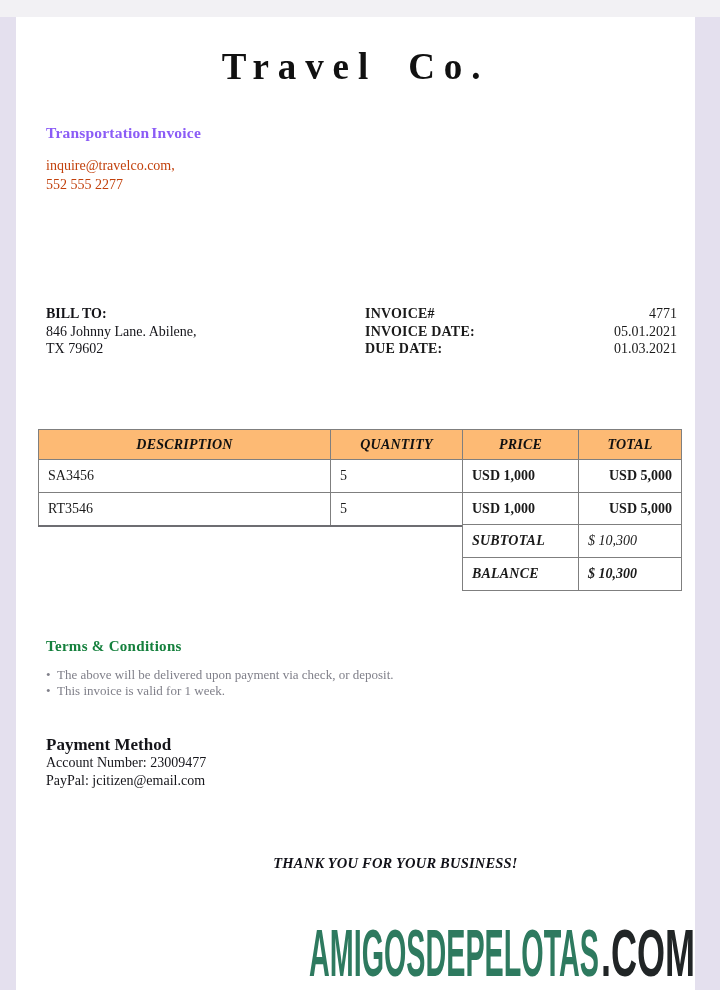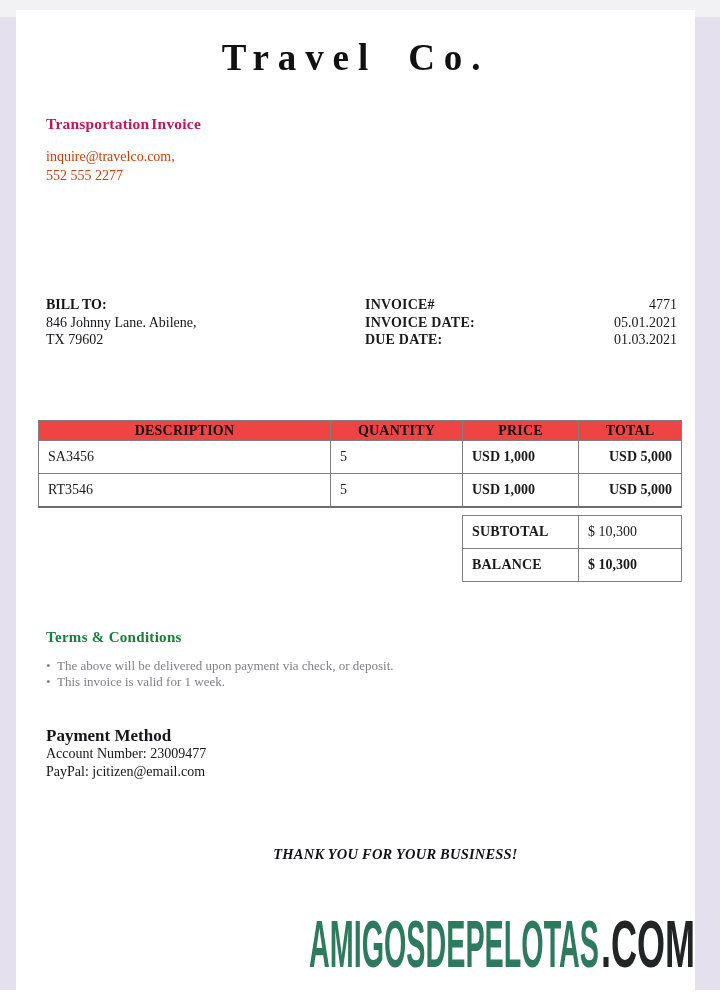--- a/index.html
+++ b/index.html
@@ -9,62 +9,62 @@
     background:#ffffff;
     font-family:"Liberation Serif", serif;
     color:#1a1a1a;
     overflow:hidden;
   }
   .top-band { position:absolute; top:0; left:0; width:720px; height:17px; background:#f2f1f4; }
   .side-band { position:absolute; top:17px; height:973px; background:#e4e0ee; }
   .side-band.left { left:0; width:16px; }
   .side-band.right { right:0; width:25px; }
   .page {
-    position:absolute; left:16px; top:10px; width:679px; height:973px;
+    position:absolute; left:16px; top:19px; width:679px; height:973px;
     background:#ffffff;
   }
   
   .company-title {
     position:absolute; top:26px; left:0; width:100%;
     text-align:center;
     font-size:37px; font-weight:700; line-height:44px;
     letter-spacing:0.24em; word-spacing:0.35em;
     color:#111;
   }
   .doc-title {
     position:absolute; top:105px; left:30px;
     font-size:15.5px; font-weight:700; letter-spacing:0.2px; word-spacing:-2px;
-    color:#be185d;
+    color:#8b5cf6;
   }
   .contact-block { position:absolute; top:138px; left:30px; font-size:14px; line-height:18.5px; color:#c2410c; }
   
   .billto-block { position:absolute; top:286px; left:30px; font-size:14px; line-height:17.5px; color:#141419; }
   .billto-label { font-weight:700; }
   .meta-block { position:absolute; top:286px; left:349px; width:312px; font-size:14px; line-height:17.5px; }
   .meta-row { display:flex; justify-content:space-between; }
   .meta-label { font-weight:700; letter-spacing:0.2px; }
   .meta-value { text-align:right; }
   
   table { border-collapse:collapse; table-layout:fixed; }
   .items-table { position:absolute; left:22px; top:410px; width:643px; }
   .items-table th, .items-table td, .summary-table td { border:1px solid #7f7f7f; }
-  .items-table thead tr { height:20px; background:#ef4444; }
+  .items-table thead tr { height:30px; background:#fdba74;font-style:italic; }
   .items-table thead th { font-size:14px; font-weight:700; text-align:center; color:#111; letter-spacing:0.2px; }
   .items-table tbody tr { height:33px; background:#ffffff; }
   .items-table td { font-size:14px; padding:0 9px; vertical-align:middle; }
   .items-table tbody tr:last-child td { border-bottom:2px solid #6d6d72; }
   .col-desc { width:292px; } .col-qty { width:132px; } .col-price { width:116px; } .col-total { width:103px; }
   td.cell-desc { font-weight:400; }
   td.cell-qty { font-weight:400; }
   td.cell-price { font-weight:700; }
   td.cell-total { font-weight:700; text-align:right; }
   
   .summary-table { position:absolute; left:446px; top:505px; width:219px; background:#fff; }
   .summary-table tr { height:33px; }
-  .summary-table td { font-size:14px; padding:0 9px; vertical-align:middle; }
+  .summary-table td { font-size:14px; padding:0 9px; vertical-align:middle;font-style:italic; }
   .sum-col-label { width:116px; } .sum-col-value { width:103px; }
   td.sum-label { font-weight:700; letter-spacing:0.2px; }
   td.sum-value { font-weight:400; }
   tr.sum-bold td { font-weight:700; }
   
   .terms-block { position:absolute; top:619px; left:30px; color:#7d7d85; }
   .terms-heading { font-size:15px; font-weight:700; letter-spacing:0.3px; color:#15803d; }
   .terms-list { margin-top:12px; font-size:13px; line-height:15.5px; color:#80808a; list-style:none; }
   .terms-list li::before { content:"\2022\00a0\00a0"; }
   

